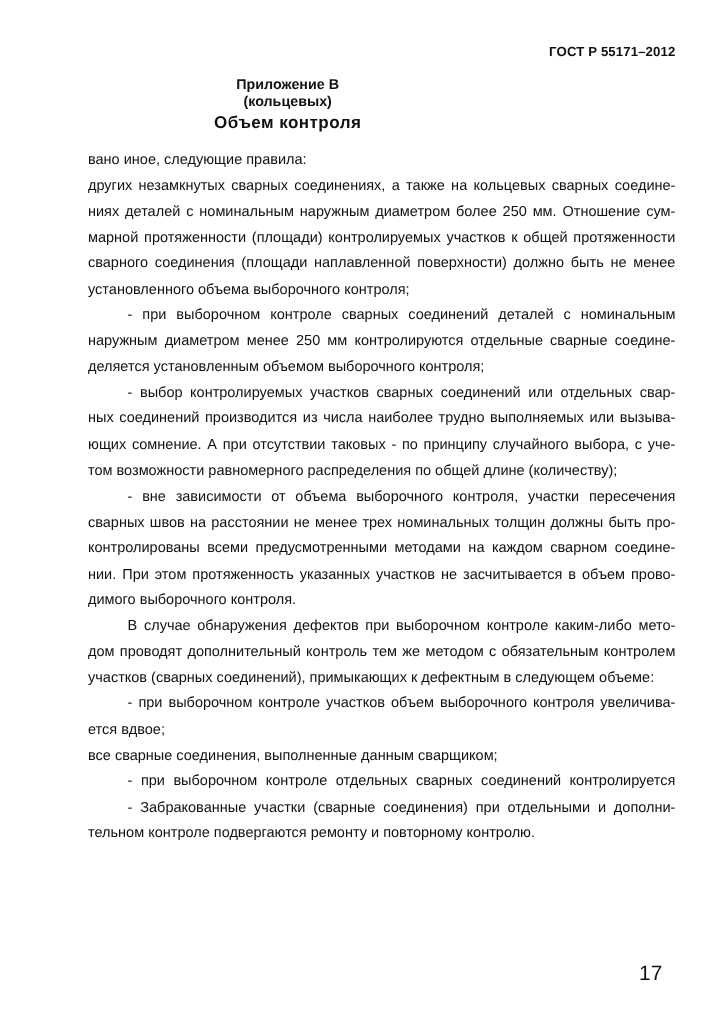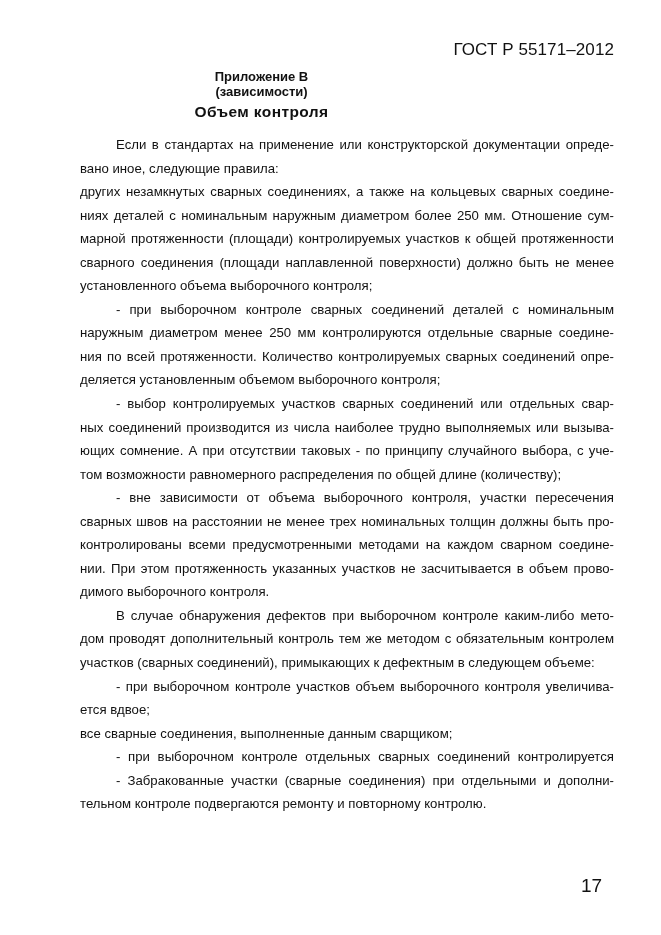--- a/index.html
+++ b/index.html
@@ -2,21 +2,21 @@
 <html><head>
   <meta charset="utf-8">
   <style>
     html, body { margin: 0; padding: 0; background: #ffffff; }
     body {
       width: 661px; height: 935px; position: relative; overflow: hidden;
       font-family: "Liberation Sans", sans-serif; color: #111111;
     }
     .page-header {
       position: absolute; top: 40px; right: 47px;
-      font-size: 17px; font-weight: normal; letter-spacing: 0.1px;
+      font-size: 12px; font-weight: bold; letter-spacing: 0.1px;
     }
     .appendix {
       position: absolute; left: 0; width: 523px; text-align: center;
       font-weight: bold;
     }
     .appendix-title { top: 69px; font-size: 13px; line-height: 15px; }
     .appendix-type  { top: 84px; font-size: 13px; line-height: 15px; }
     .section-title  { top: 103px; font-size: 15.5px; line-height: 18px; letter-spacing: 0.4px; }
     .body-text {
       position: absolute; left: 80px; width: 534px; top: 133px;
@@ -32,39 +32,37 @@
       position: absolute; top: 875px; left: 581px; font-size: 19px;
     }
   </style>
 </head>
 <body>
 
 <div>
   <div class="page-header">ГОСТ Р 55171–2012</div>
 
   <div class="appendix appendix-title">Приложение В</div>
-  <div class="appendix appendix-type">(зависимости)</div>
+  <div class="appendix appendix-type">(кольцевых)</div>
   <div class="appendix section-title">Объем контроля</div>
 
   <div class="body-text" id="body-text">
       <div>
-        <div class="line first">Если в стандартах на применение или конструкторской документации опреде-</div>
         <div class="line last">вано иное, следующие правила:</div>
       </div>
       <div>
         <div class="line">других незамкнутых сварных соединениях, а также на кольцевых сварных соедине-</div>
         <div class="line">ниях деталей с номинальным наружным диаметром более 250 мм. Отношение сум-</div>
         <div class="line">марной протяженности (площади) контролируемых участков к общей протяженности</div>
         <div class="line">сварного соединения (площади наплавленной поверхности) должно быть не менее</div>
         <div class="line last">установленного объема выборочного контроля;</div>
       </div>
       <div>
         <div class="line first">- при выборочном контроле сварных соединений деталей с номинальным</div>
         <div class="line">наружным диаметром менее 250 мм контролируются отдельные сварные соедине-</div>
-        <div class="line">ния по всей протяженности. Количество контролируемых сварных соединений опре-</div>
         <div class="line last">деляется установленным объемом выборочного контроля;</div>
       </div>
       <div>
         <div class="line first">- выбор контролируемых участков сварных соединений или отдельных свар-</div>
         <div class="line">ных соединений производится из числа наиболее трудно выполняемых или вызыва-</div>
         <div class="line">ющих сомнение. А при отсутствии таковых - по принципу случайного выбора, с уче-</div>
         <div class="line last">том возможности равномерного распределения по общей длине (количеству);</div>
       </div>
       <div>
         <div class="line first">- вне зависимости от объема выборочного контроля, участки пересечения</div>

